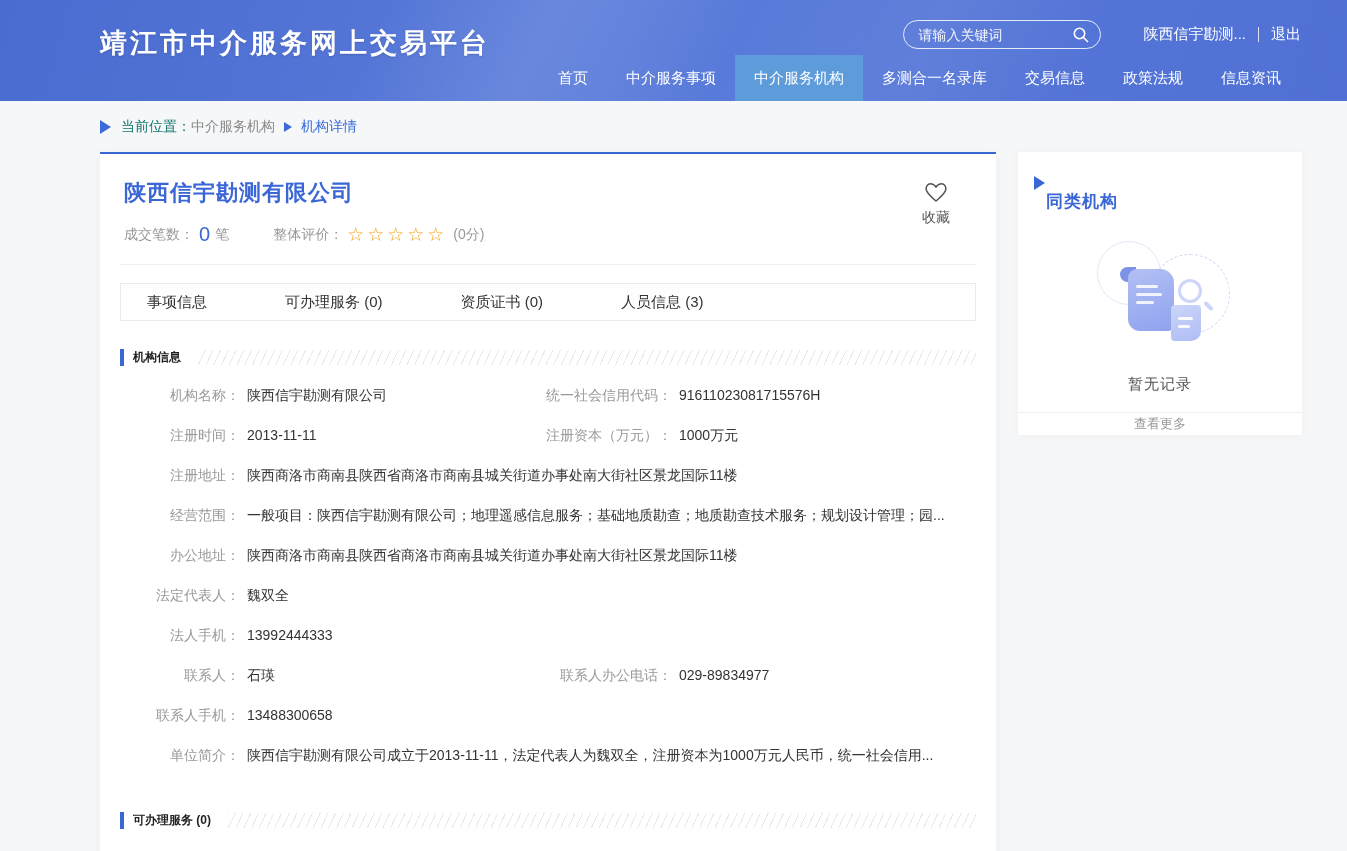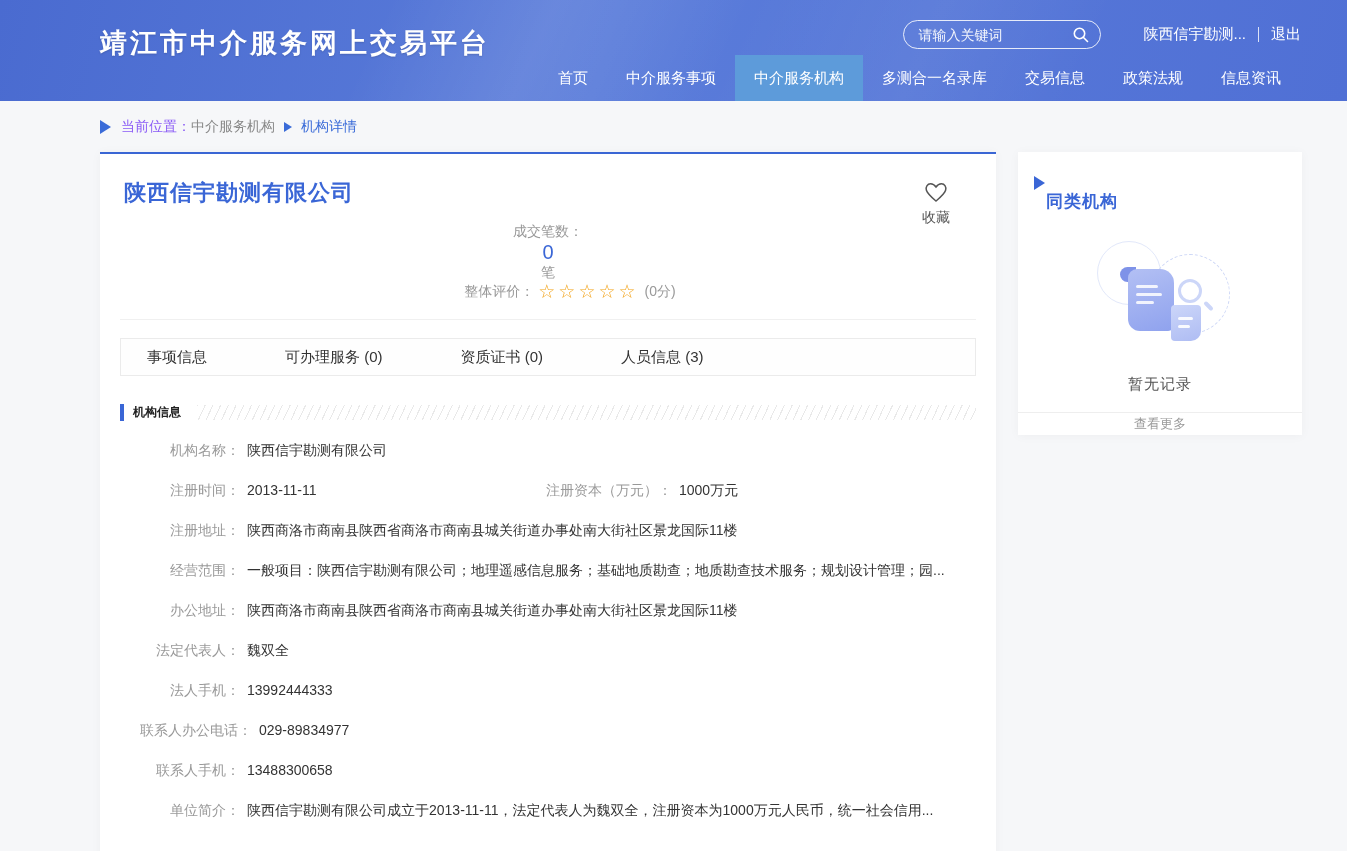--- a/index.html
+++ b/index.html
@@ -31,36 +31,36 @@
 
   .main-nav { position:absolute; right:47px; bottom:0; z-index:2; display:flex; height:46px; }
   .nav-item { display:flex; align-items:center; padding:0 19px; color:#fff;
     font-size:15px; cursor:pointer; white-space:nowrap; }
   .nav-item.active { background:#5d9bda; }
 
   
   .breadcrumb { display:flex; align-items:center; height:51px; padding-left:100px; font-size:14px; }
   .bc-arrow { width:0; height:0; border-left:11px solid #3a6bd8;
     border-top:7px solid transparent; border-bottom:7px solid transparent; margin-right:10px; }
-  .bc-label { color:#8b5cf6; }
+  .bc-label { color:#0f766e; }
   .bc-parent { color:#888; }
   .bc-sep { width:0; height:0; border-left:8px solid #3a6bd8;
     border-top:5px solid transparent; border-bottom:5px solid transparent; margin:0 9px; }
   .bc-current { color:#3a6bd8; cursor:pointer; }
 
   
   .content { display:flex; align-items:flex-start; padding:0 45px 0 100px; gap:22px; }
   .main-card { width:896px; background:#fff; border-top:2px solid #3a66d4;
     box-shadow:0 1px 10px rgba(0,0,0,.04); padding:0 20px 30px; }
   .side-card { width:284px; background:#fff; box-shadow:0 1px 10px rgba(0,0,0,.04); }
 
   
   .company-head { position:relative; padding:24px 4px 18px; border-bottom:1px solid #f0f0f0; }
   .company-name { color:#3a66d6; font-size:22px; font-weight:bold; letter-spacing:1px; }
-  .company-stats { display:flex; align-items:center; margin-top:15px; font-size:14px; color:#999;flex-direction:column; }
+  .company-stats { display:flex; align-items:center; margin-top:15px; font-size:14px; color:#999; }
   .deals-value { color:#3a66d6; font-size:20px; margin:0 5px; }
   .rating { display:flex; align-items:center; margin-left:44px; }
   .stars { margin-left:4px; display:flex; }
   .star { color:#f2a31a; font-size:19px; line-height:1; margin-right:3px; cursor:pointer; }
   .rating-score { color:#999; margin-left:6px; }
   .favorite { position:absolute; right:26px; top:26px; text-align:left;
     color:#555; font-size:14px; cursor:pointer; }
   .favorite svg { display:block; margin:0 auto 5px; }
 
   
@@ -199,20 +199,24 @@
       <span class="section-title">机构信息</span>
       <span class="section-stripes"></span>
     </div>
 
     <div class="fields">
       <div class="frow">
         <span class="fcol c1">
           <span class="flabel">机构名称：</span>
           <span class="fvalue">陕西信宇勘测有限公司</span>
         </span>
+        <span class="fcol c2">
+          <span class="flabel">统一社会信用代码：</span>
+          <span class="fvalue">91611023081715576H</span>
+        </span>
       </div>
       <div class="frow">
         <span class="fcol c1">
           <span class="flabel">注册时间：</span>
           <span class="fvalue">2013-11-11</span>
         </span>
         <span class="fcol c2">
           <span class="flabel">注册资本（万元）：</span>
           <span class="fvalue">1000万元</span>
         </span>
@@ -241,20 +245,24 @@
           <span class="fvalue">魏双全</span>
         </span>
       </div>
       <div class="frow">
         <span class="fcol full">
           <span class="flabel">法人手机：</span>
           <span class="fvalue">13992444333</span>
         </span>
       </div>
       <div class="frow">
+        <span class="fcol c1">
+          <span class="flabel">联系人：</span>
+          <span class="fvalue">石瑛</span>
+        </span>
         <span class="fcol c2">
           <span class="flabel">联系人办公电话：</span>
           <span class="fvalue">029-89834977</span>
         </span>
       </div>
       <div class="frow">
         <span class="fcol full">
           <span class="flabel">联系人手机：</span>
           <span class="fvalue">13488300658</span>
         </span>

